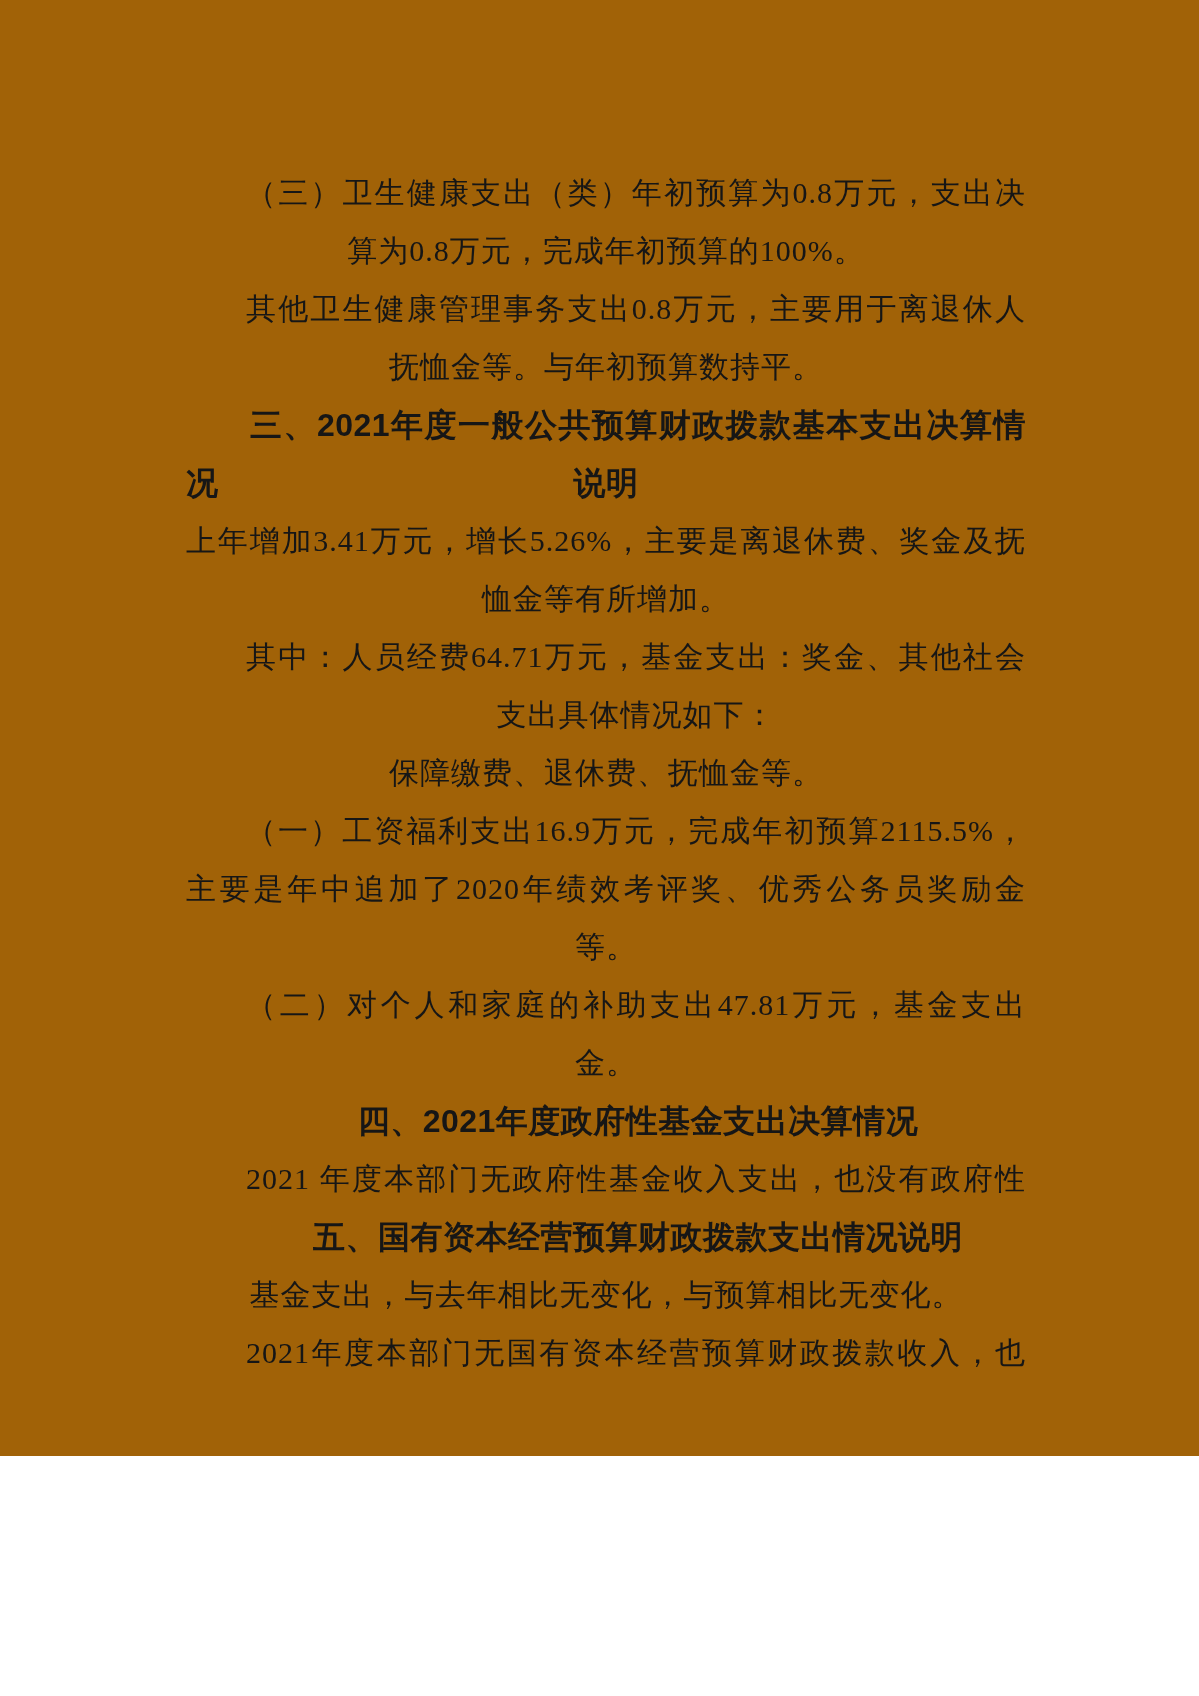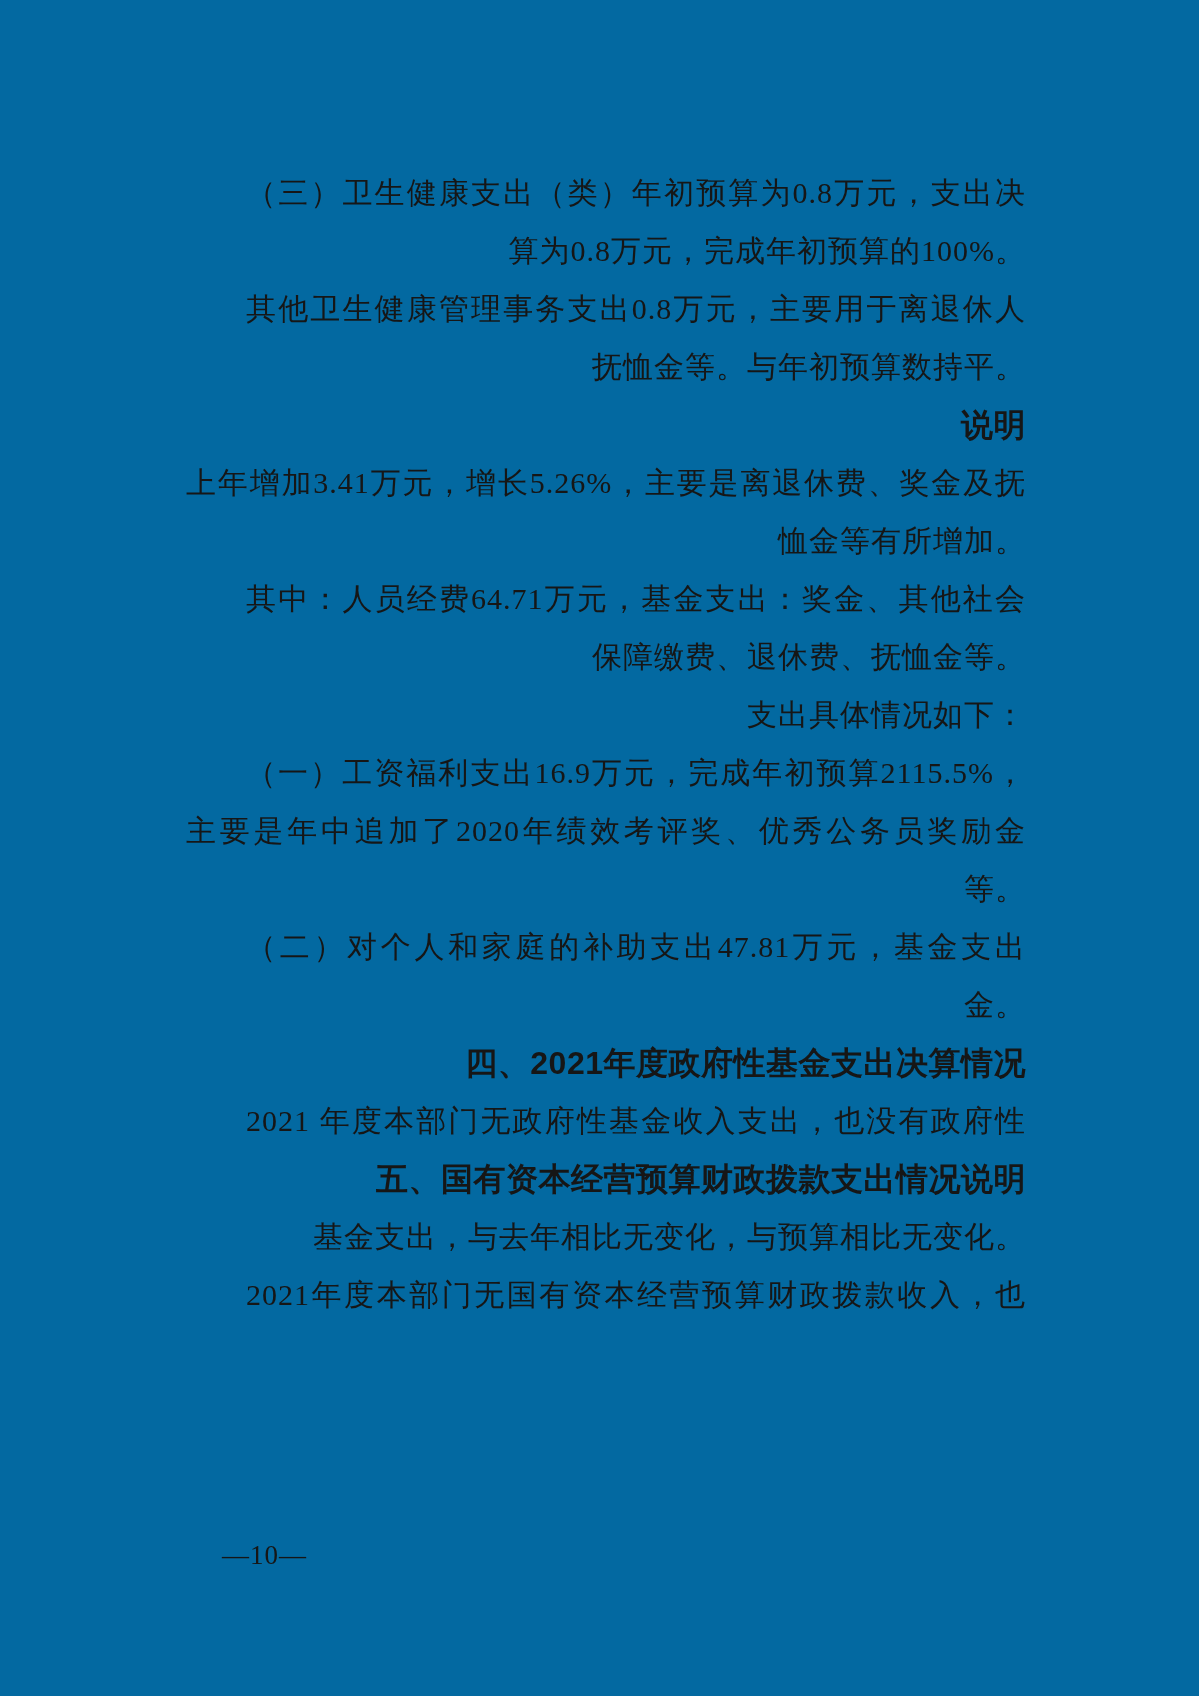--- a/index.html
+++ b/index.html
@@ -3,39 +3,39 @@
 <meta charset="utf-8">
 <style>
   html, body {
     margin: 0;
     padding: 0;
     background: #ffffff;
   }
   .page {
     position: relative;
     width: 1199px;
-    height: 1696px;
-    background: #0369a1;
+    height: 1456px;
+    background: #a16207;
     overflow: hidden;
     font-family: "Liberation Serif", "DejaVu Serif", serif;
     color: #161616;
     text-decoration: underline;
   }
   .content {
     position: absolute;
     left: 186px;
     top: 164px;
     width: 840px;
   }
   .ln {
     height: 58px;
     line-height: 58px;
     font-size: 30px;
     letter-spacing: 1px;
-    text-align: right;
+    text-align: center;
     white-space: normal;
     overflow: visible;
   }
   .ln.ind { text-indent: 2em; }
   .ln.just {
     text-align: justify;
     text-align-last: justify;
   }
   .ln.heading {
     font-family: "Liberation Sans", "DejaVu Sans", sans-serif;
@@ -55,26 +55,27 @@
 </style>
 </head>
 <body>
 
 <div class="page">
   <div class="content">
     <div class="ln ind just">（三）卫生健康支出（类）年初预算为0.8万元，支出决</div>
     <div class="ln">算为0.8万元，完成年初预算的100%。</div>
     <div class="ln ind just">其他卫生健康管理事务支出0.8万元，主要用于离退休人</div>
     <div class="ln">抚恤金等。与年初预算数持平。</div>
+    <div class="ln heading ind just">三、2021年度一般公共预算财政拨款基本支出决算情况</div>
     <div class="ln heading">说明</div>
     <div class="ln just">上年增加3.41万元，增长5.26%，主要是离退休费、奖金及抚</div>
     <div class="ln">恤金等有所增加。</div>
     <div class="ln ind just">其中：人员经费64.71万元，基金支出：奖金、其他社会</div>
+    <div class="ln ind">支出具体情况如下：</div>
     <div class="ln">保障缴费、退休费、抚恤金等。</div>
-    <div class="ln ind">支出具体情况如下：</div>
     <div class="ln ind just">（一）工资福利支出16.9万元，完成年初预算2115.5%，</div>
     <div class="ln just">主要是年中追加了2020年绩效考评奖、优秀公务员奖励金</div>
     <div class="ln">等。</div>
     <div class="ln ind just">（二）对个人和家庭的补助支出47.81万元，基金支出</div>
     <div class="ln">金。</div>
     <div class="ln heading ind">四、2021年度政府性基金支出决算情况</div>
     <div class="ln ind just">2021 年度本部门无政府性基金收入支出，也没有政府性</div>
     <div class="ln heading ind">五、国有资本经营预算财政拨款支出情况说明</div>
     <div class="ln">基金支出，与去年相比无变化，与预算相比无变化。</div>
     <div class="ln ind just">2021年度本部门无国有资本经营预算财政拨款收入，也</div>

